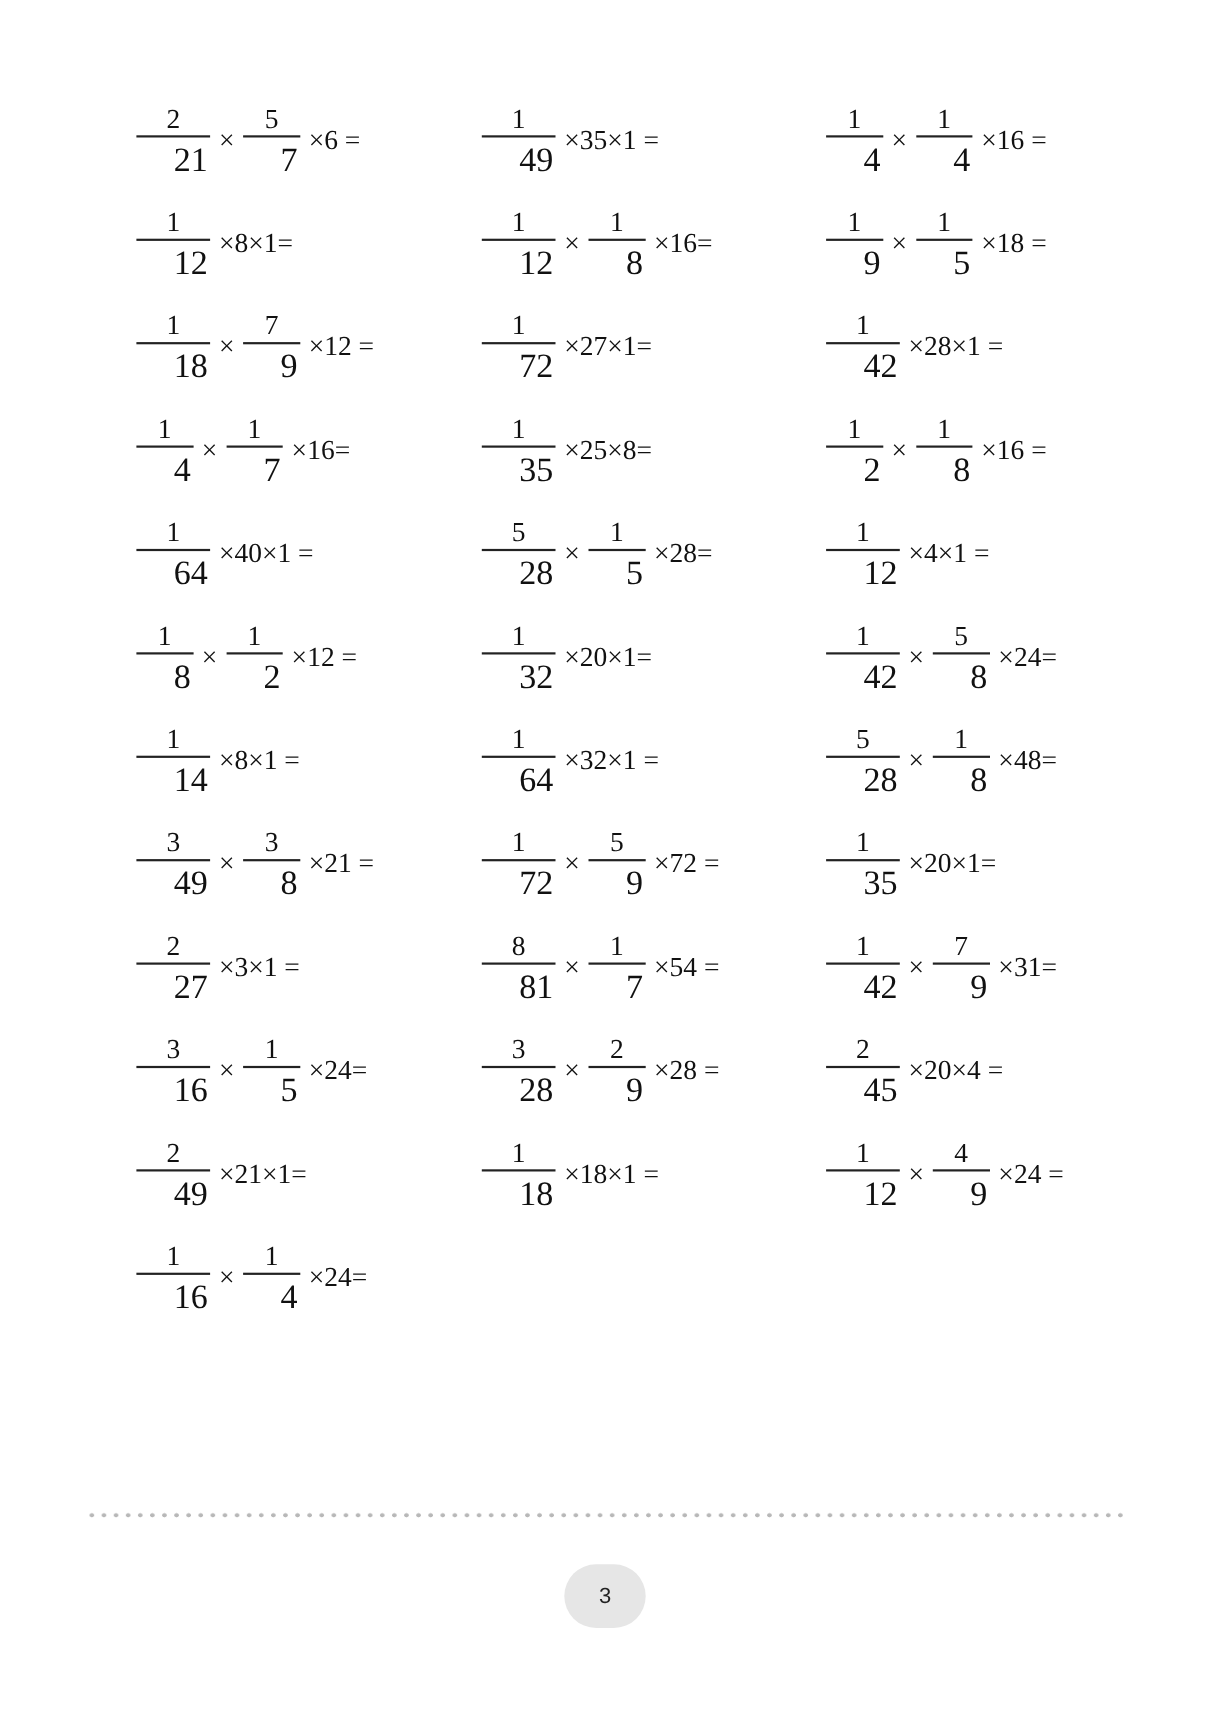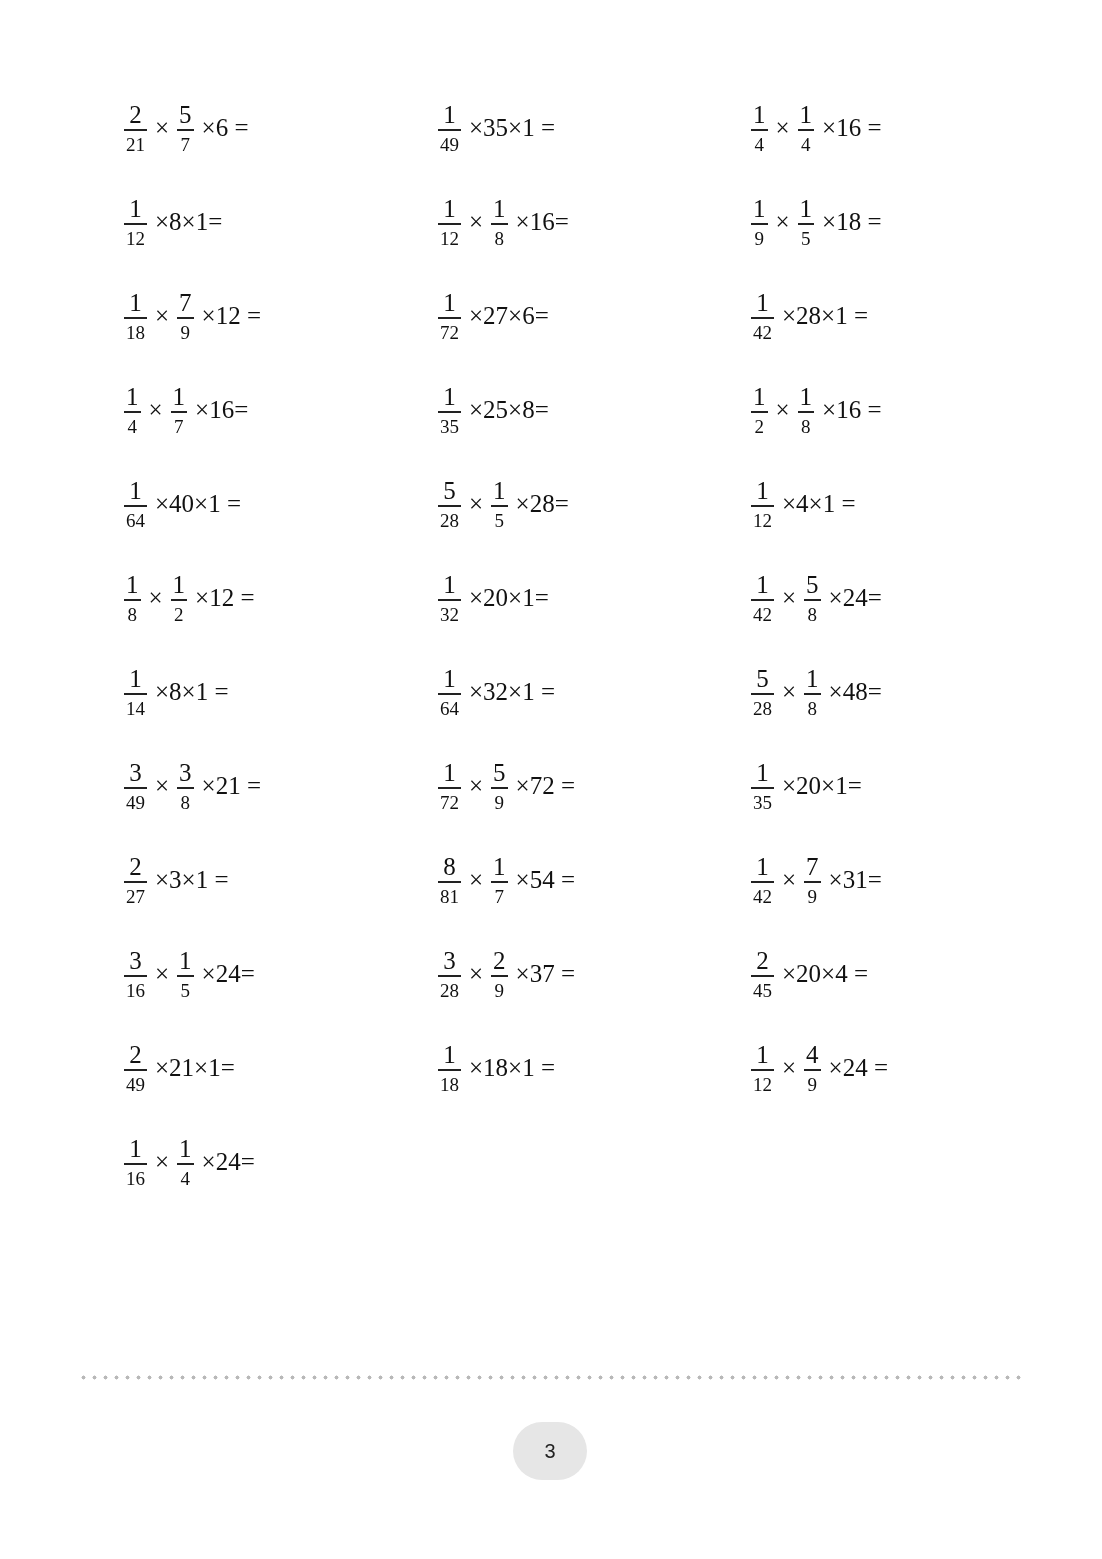--- a/index.html
+++ b/index.html
@@ -40,21 +40,22 @@
       padding: 0 2px 2px 2px;
       font-size: 25px;
     }
     .frac .bar {
       align-self: stretch;
       height: 1.3px;
       background: #222222;
     }
     .frac .den {
       padding: 4px 2px 0 2px;
-      font-size: 19px;
+      font-size: 31px;
+      margin-left: 32px;
     }
     .op {
       margin: 0 6px 0 6px;
       font-size: 25px;
     }
     .tail {
       margin-left: 6px;
       font-size: 25px;
     }
     .divider {
@@ -173,21 +174,21 @@
           <span class="den">9</span>
         </span>
         <span class="tail">×12 =</span>
       </div>
       <div class="problem" style="left: 436px; top: 281px;">
         <span class="frac">
           <span class="num">1</span>
           <span class="bar"></span>
           <span class="den">72</span>
         </span>
-        <span class="tail">×27×6=</span>
+        <span class="tail">×27×1=</span>
       </div>
       <div class="problem" style="left: 749px; top: 281px;">
         <span class="frac">
           <span class="num">1</span>
           <span class="bar"></span>
           <span class="den">42</span>
         </span>
         <span class="tail">×28×1 =</span>
       </div>
       <div class="problem" style="left: 122px; top: 375px;">
@@ -413,21 +414,21 @@
           <span class="num">3</span>
           <span class="bar"></span>
           <span class="den">28</span>
         </span>
         <span class="op">×</span>
         <span class="frac">
           <span class="num">2</span>
           <span class="bar"></span>
           <span class="den">9</span>
         </span>
-        <span class="tail">×37 =</span>
+        <span class="tail">×28 =</span>
       </div>
       <div class="problem" style="left: 749px; top: 939px;">
         <span class="frac">
           <span class="num">2</span>
           <span class="bar"></span>
           <span class="den">45</span>
         </span>
         <span class="tail">×20×4 =</span>
       </div>
       <div class="problem" style="left: 122px; top: 1033px;">

